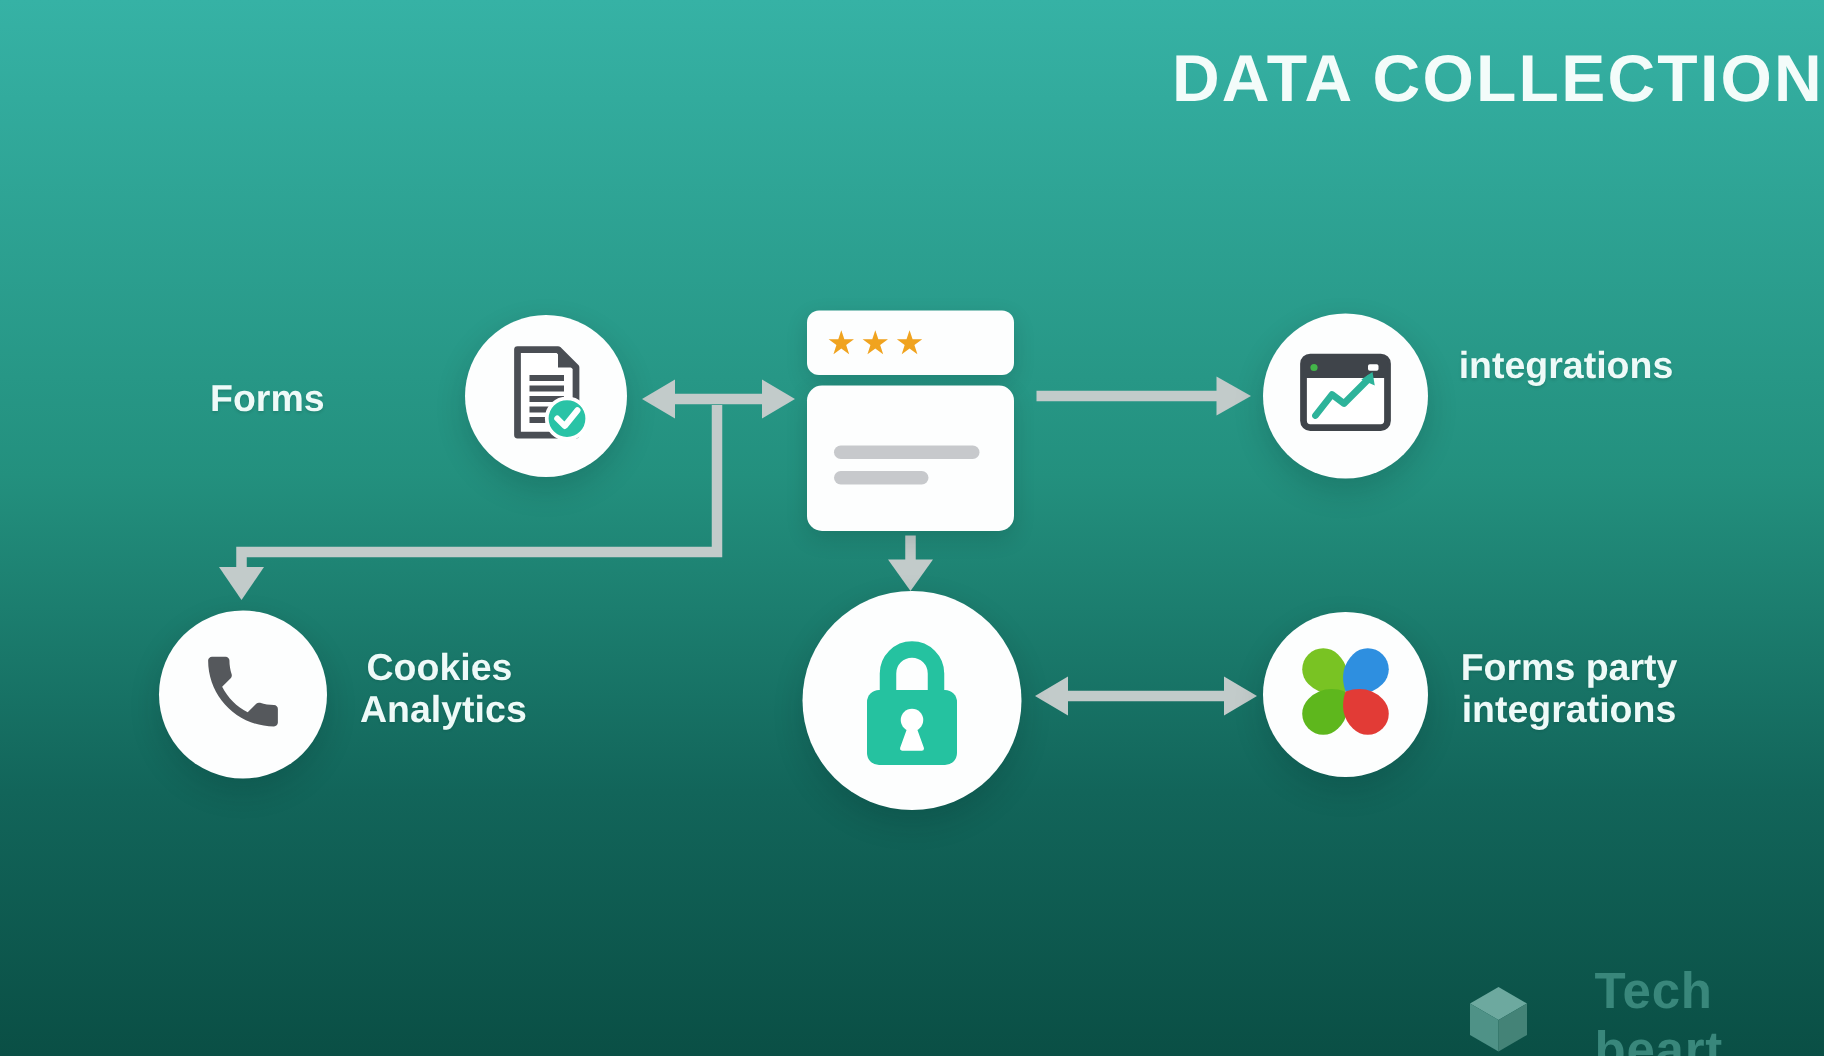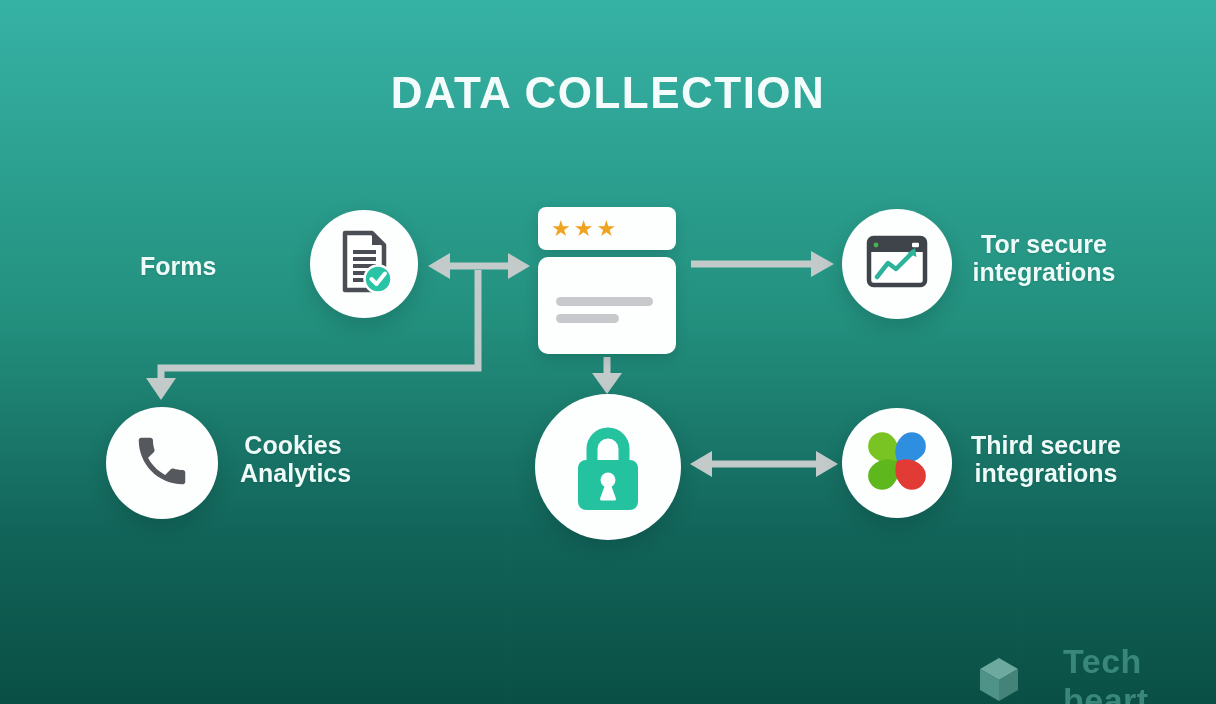--- a/index.html
+++ b/index.html
@@ -6,23 +6,22 @@
   html,body { width:1216px; height:704px; }
   body { font-family:"Liberation Sans", sans-serif; }
 
   .stage {
     position:relative; width:1216px; height:704px; overflow:hidden;
     background:linear-gradient(180deg, #36b2a5 0%, #23907e 45%, #12655a 75%, #0a4f45 100%);
   }
 
   .title {
     position:absolute; top:28px; left:0; width:100%;
-    text-align:center; color:#f3fcfa; font-size:44px; font-weight:bold;
+    text-align:right; color:#f3fcfa; font-size:44px; font-weight:bold;
     letter-spacing:1.5px;
-    margin-top:40px;
   }
 
   svg.connectors { position:absolute; left:0; top:0; z-index:1; }
   .conn-stroke { stroke:#c2cbca; stroke-width:7; fill:none; }
   .conn-fill   { fill:#c2cbca; }
 
   .circle {
     position:absolute; background:#fdfefe; border-radius:50%;
     display:flex; align-items:center; justify-content:center;
     box-shadow:0 8px 20px rgba(0,30,25,.18); z-index:2;
@@ -132,21 +131,20 @@
         <rect x="4" y="4" width="56" height="47" rx="4.5" fill="#ffffff" stroke="#3f444a" stroke-width="4.5"></rect>
         <path d="M8.5 4 h47 a4.5 4.5 0 0 1 4.5 4.5 v9.5 h-56 v-9.5 a4.5 4.5 0 0 1 4.5 -4.5 z" fill="#3f444a"></path>
         <circle cx="11" cy="11" r="2.4" fill="#43b649"></circle>
         <rect x="47" y="8.8" width="7" height="4.4" rx="1.2" fill="#ffffff"></rect>
         <polyline points="12,43 23,29 31,35 48,18" fill="none" stroke="#2db39a" stroke-width="4.5" stroke-linecap="round" stroke-linejoin="round"></polyline>
         <polygon points="50,14 51.5,23 42.5,19" fill="#2db39a"></polygon>
       </svg>
     </span>
   </div>
   <div class="label l-secure">
-    <div>Tor secure</div>
     <div>integrations</div>
   </div>
 
   <div class="circle c-phone">
     <span>
       <svg width="62" height="62" viewBox="0 0 24 24">
         <path fill="#55585c" d="M6.62 10.79c1.44 2.83 3.76 5.14 6.59 6.59l2.2-2.21c.27-.27.67-.36 1.02-.24 1.12.37 2.33.57 3.57.57.55 0 1 .45 1 1V20c0 .55-.45 1-1 1-9.39 0-17-7.61-17-17 0-.55.45-1 1-1h3.5c.55 0 1 .45 1 1 0 1.25.2 2.45.57 3.57.11.35.03.74-.25 1.02l-2.2 2.2z"></path>
       </svg>
     </span>
   </div>
@@ -172,21 +170,21 @@
         <g transform="translate(39,39)">
           <path d="M0 0 Q-7 -14 -21 -14 A 12.5 12.5 0 1 0 -21 14 Q-7 14 0 0 Z" fill="#79c323" transform="rotate(45)"></path>
           <path d="M0 0 Q-7 -14 -21 -14 A 12.5 12.5 0 1 0 -21 14 Q-7 14 0 0 Z" fill="#2e8fe0" transform="rotate(135)"></path>
           <path d="M0 0 Q-7 -14 -21 -14 A 12.5 12.5 0 1 0 -21 14 Q-7 14 0 0 Z" fill="#5eb71d" transform="rotate(-45)"></path>
           <path d="M0 0 Q-7 -14 -21 -14 A 12.5 12.5 0 1 0 -21 14 Q-7 14 0 0 Z" fill="#e23b36" transform="rotate(-135)"></path>
         </g>
       </svg>
     </span>
   </div>
   <div class="label l-third">
-    <div>Third secure</div>
+    <div>Forms party</div>
     <div>integrations</div>
   </div>
 
   <div class="logo">
     <span>
       <svg width="46" height="48" viewBox="0 0 46 48">
         <polygon points="23,3 42,14 23,25 4,14" fill="#6da99f"></polygon>
         <polygon points="4,14 23,25 23,46 4,35" fill="#4f9287"></polygon>
         <polygon points="42,14 23,25 23,46 42,35" fill="#448377"></polygon>
       </svg>

